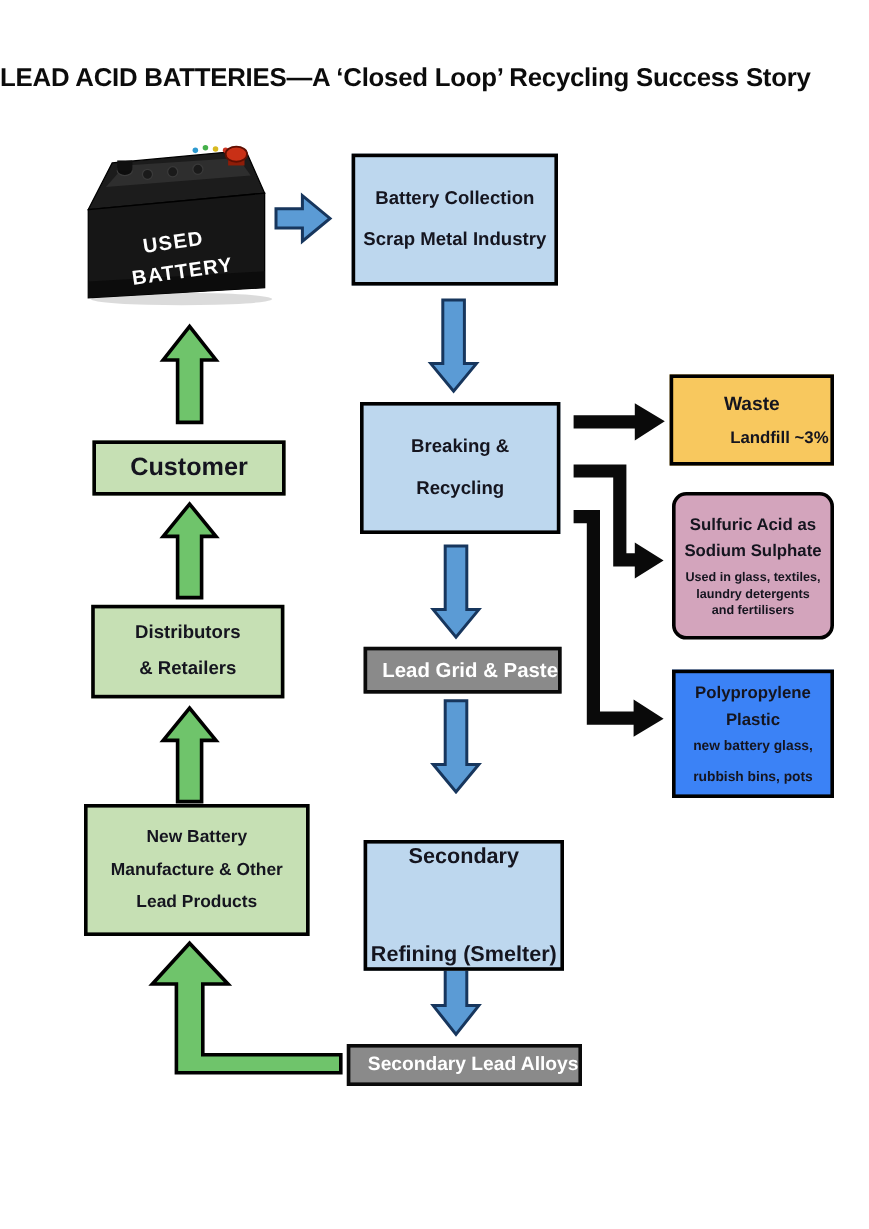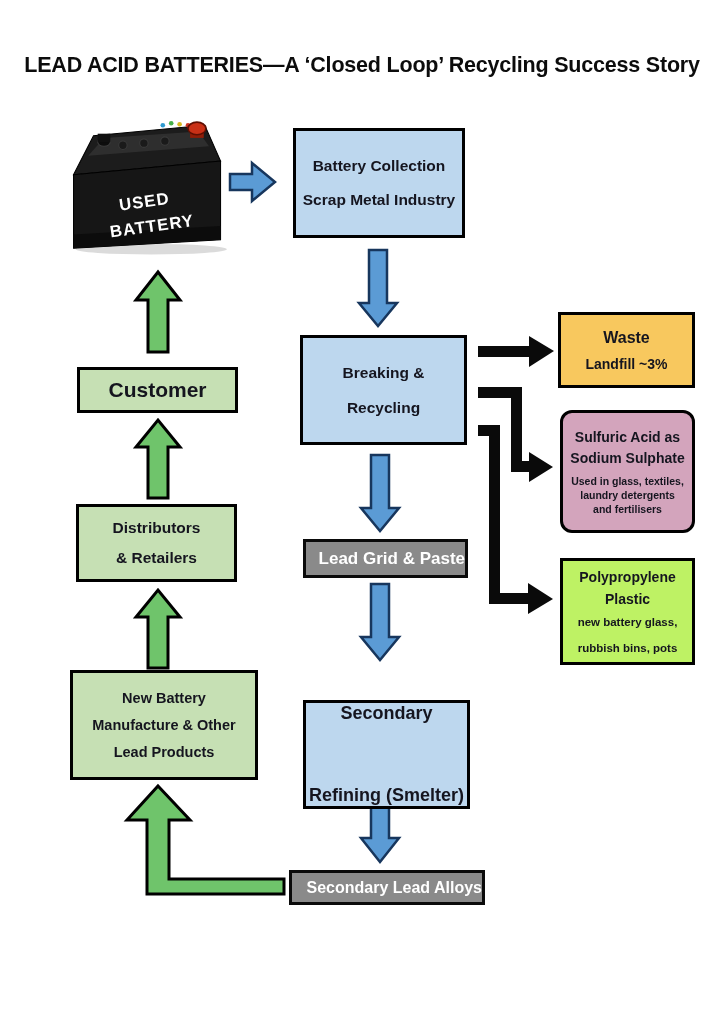--- a/index.html
+++ b/index.html
@@ -1,41 +1,41 @@
 <!DOCTYPE html>
 <html><head>
 <meta charset="utf-8">
 <style>
   html,body{margin:0;padding:0;background:#fff;}
   .canvas{
     position:relative;width:724px;height:1024px;background:#ffffff;
     font-family:"Liberation Sans",sans-serif;overflow:hidden;
   }
   .title{
-    position:absolute;left:0;right:0;top:53px;text-align:center;
+    position:absolute;left:0;right:0;top:53px;
     font-size:21.5px;font-weight:700;color:#0c0c0c;letter-spacing:-0.2px;
   }
   .box{
     position:absolute;box-sizing:border-box;border:3px solid #000;
     display:flex;flex-direction:column;align-items:center;justify-content:center;
     text-align:center;font-weight:700;color:#15151f;
   }
   .blue{background:#bdd7ee;}
   .green{background:#c6e0b4;}
   .amber{background:#f8c85e;}
   .pink{background:#d3a4bc;border-radius:12px;}
-  .yellow{background:#bef264;}
+  .yellow{background:#3b82f6;}
   .gray{background:#8a8a8a;border-color:#0a0a0a;align-items:flex-end;}
   .gray span{color:#ffffff;}
 
   .box-collection{left:293px;top:128px;width:172px;height:110px;font-size:15.5px;gap:16px;}
   .box-breaking{left:300px;top:335px;width:167px;height:110px;font-size:15.5px;gap:17px;}
   .box-waste{left:558px;top:312px;width:137px;height:76px;gap:9px;}
   .box-waste .l1{font-size:16px;}
-  .box-waste .l2{font-size:14px;}
+  .box-waste .l2{font-size:14px;padding-left:46px;}
   .box-sulfuric{left:560px;top:410px;width:135px;height:123px;font-size:14px;line-height:1.55;padding:2px;}
   .box-sulfuric .note{font-size:10.5px;line-height:1.35;margin-top:4px;}
   .box-poly{left:560px;top:558px;width:135px;height:107px;font-size:14px;line-height:1.6;}
   .box-poly .note{font-size:11.5px;line-height:1.45;margin-top:3px;}
   .box-leadgrid{left:303px;top:539px;width:165px;height:39px;font-size:17px;}
   .box-refining{left:303px;top:700px;width:167px;height:109px;font-size:18px;gap:17px;justify-content:space-between;}
   .box-alloys{left:289px;top:870px;width:196px;height:35px;font-size:16px;}
   .box-customer{left:77px;top:367px;width:161px;height:46px;font-size:21px;}
   .box-distributors{left:76px;top:504px;width:161px;height:78px;font-size:15.5px;gap:12px;}
   .box-newbattery{left:70px;top:670px;width:188px;height:110px;font-size:14.5px;gap:11px;}

